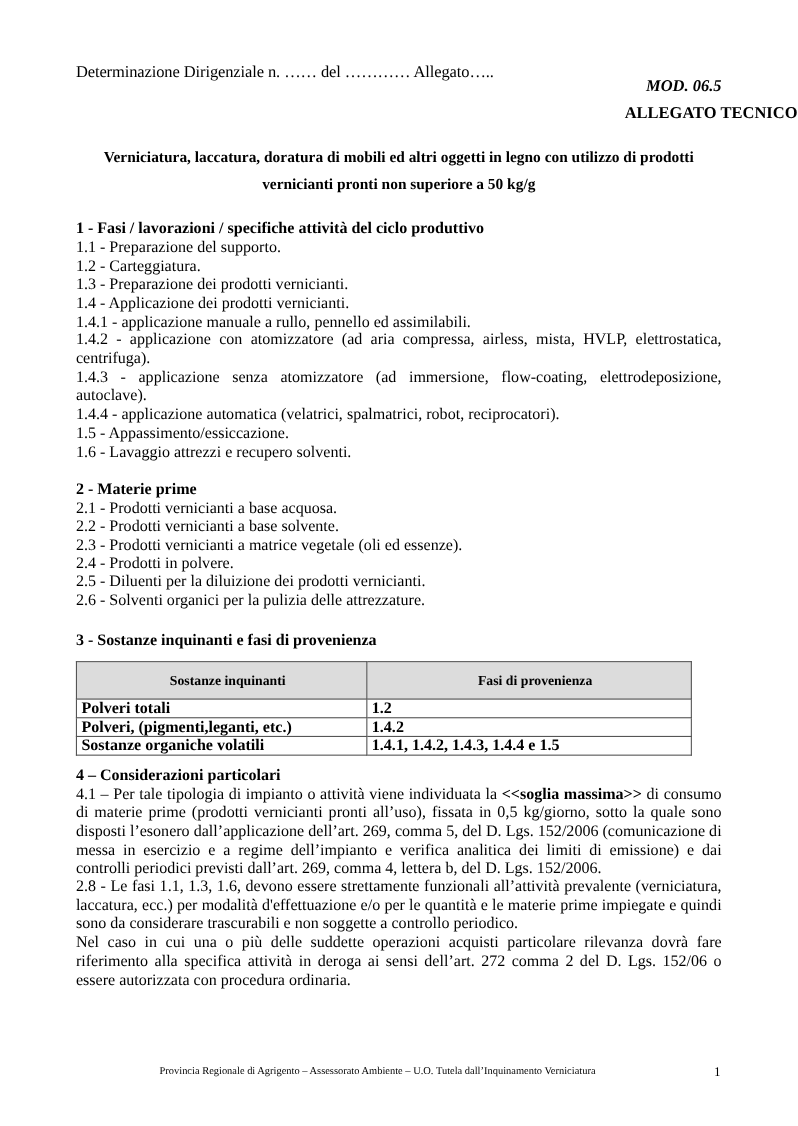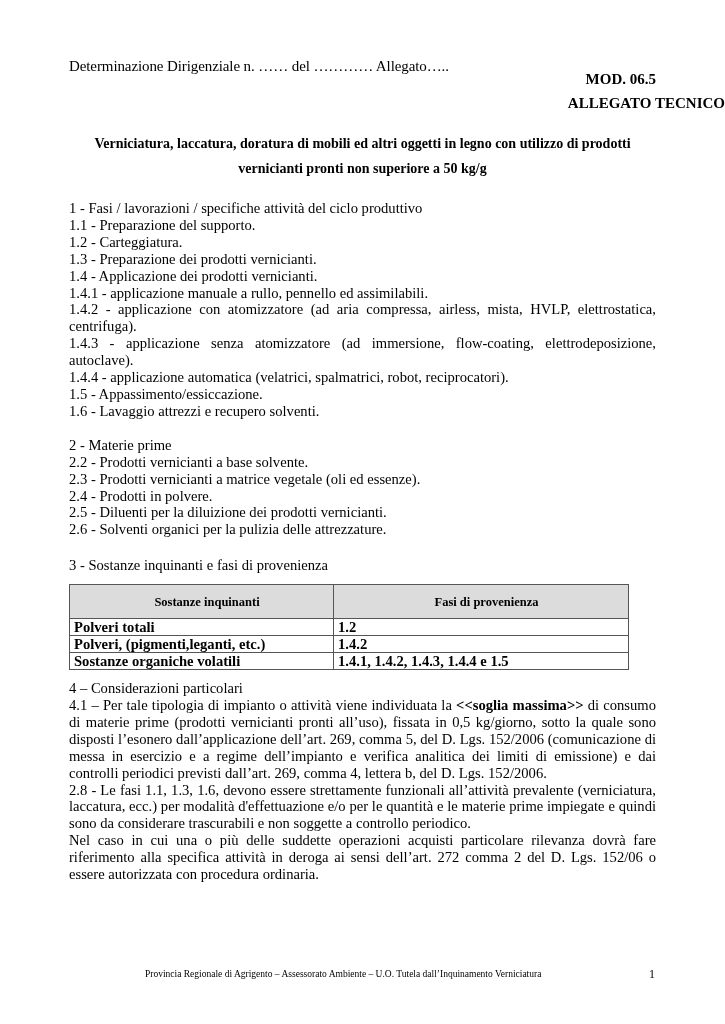--- a/index.html
+++ b/index.html
@@ -7,35 +7,35 @@
     width: 725px; height: 1024px; position: relative; overflow: hidden;
     font-family: "Liberation Serif", "DejaVu Serif", serif;
     color: #000;
   }
   .hdr {
     position: absolute; left: 69px; top: 58px;
     font-size: 15px; letter-spacing: -0.1px; text-align: right;
   }
   .mod {
     position: absolute; right: 69px; top: 71px;
-    font-size: 15px; font-weight: bold;
+    font-size: 15px; font-weight: bold; font-style: italic;
   }
   .title {
     position: absolute; left: 0; width: 725px; top: 95px;
     text-align: right; font-size: 15px; font-weight: bold;
   }
   .subtitle {
     position: absolute; left: 69px; width: 587px; top: 131px;
     text-align: center; font-size: 14px; font-weight: bold; line-height: 25px;
   }
   .body {
     position: absolute; left: 69px; width: 587px; top: 200px;
     font-size: 14.6px; line-height: 16.9px;
   }
-  .sec-h { font-weight: normal; }
+  .sec-h { font-weight: bold; }
   .just { text-align: justify; text-align-last: left; }
   .gap { height: 17px; }
   .sec3-gap { height: 19px; }
   table.tbl {
     border-collapse: collapse; width: 560px; margin-top: 10px;
     font-size: 14.6px;
   }
   table.tbl th, table.tbl td {
     border: 1.5px solid #555; padding: 0 4px; line-height: 16px;
     text-align: left; font-weight: bold;
@@ -75,20 +75,21 @@
     <div class="just">1.4.2 - applicazione con atomizzatore (ad aria compressa, airless, mista, HVLP, elettrostatica, centrifuga).</div>
     <div class="just">1.4.3 - applicazione senza atomizzatore (ad immersione, flow-coating, elettrodeposizione, autoclave).</div>
     <div class="just">1.4.4 - applicazione automatica (velatrici, spalmatrici, robot, reciprocatori).</div>
     <div class="just">1.5 - Appassimento/essiccazione.</div>
     <div class="just">1.6 - Lavaggio attrezzi e recupero solventi.</div>
   </div>
   <div class="gap"></div>
 
   <div>
     <div class="sec-h">2 - Materie prime</div>
+    <div>2.1 - Prodotti vernicianti a base acquosa.</div>
     <div>2.2 - Prodotti vernicianti a base solvente.</div>
     <div>2.3 - Prodotti vernicianti a matrice vegetale (oli ed essenze).</div>
     <div>2.4 - Prodotti in polvere.</div>
     <div>2.5 - Diluenti per la diluizione dei prodotti vernicianti.</div>
     <div>2.6 - Solventi organici per la pulizia delle attrezzature.</div>
   </div>
   <div class="sec3-gap"></div>
 
   <div>
     <div class="sec-h">3 - Sostanze inquinanti e fasi di provenienza</div>

